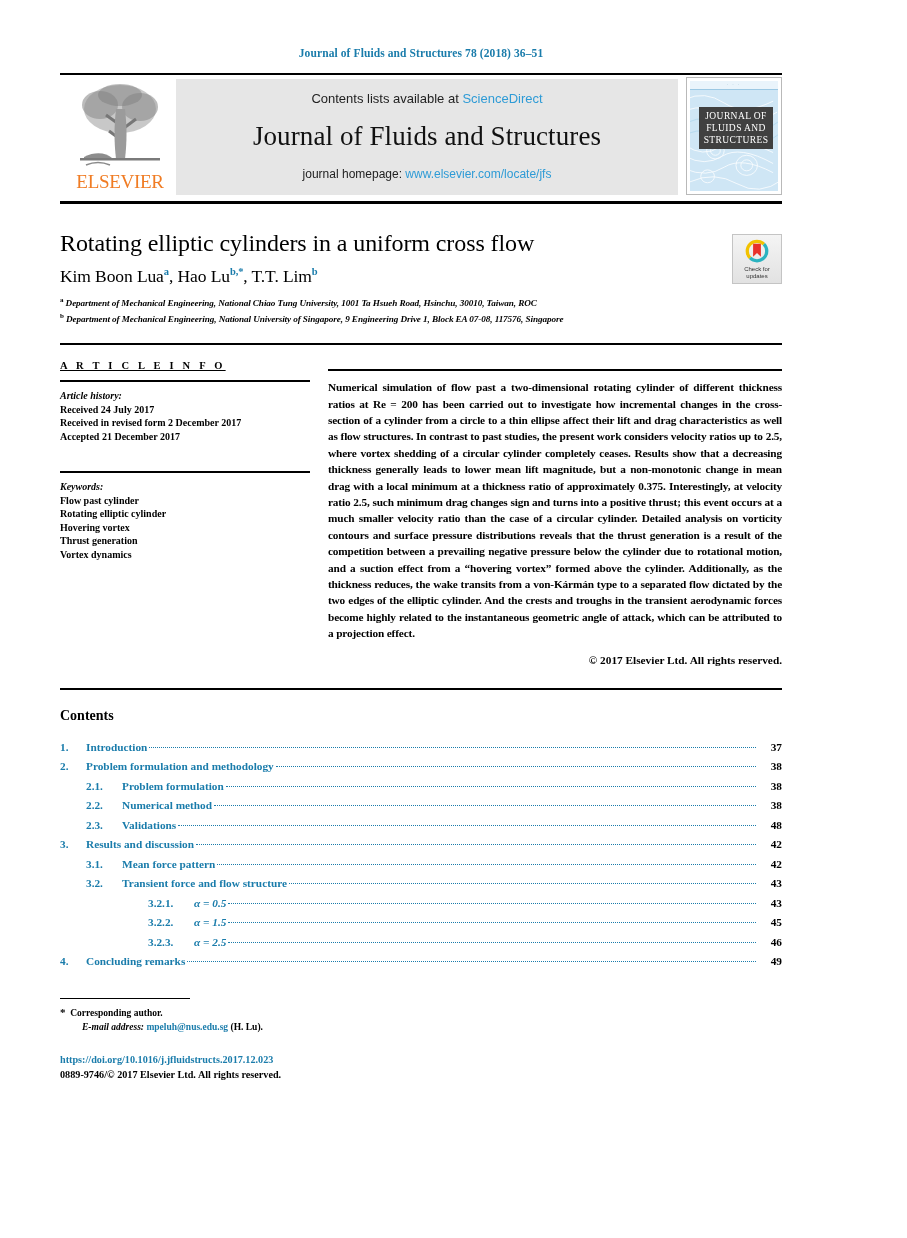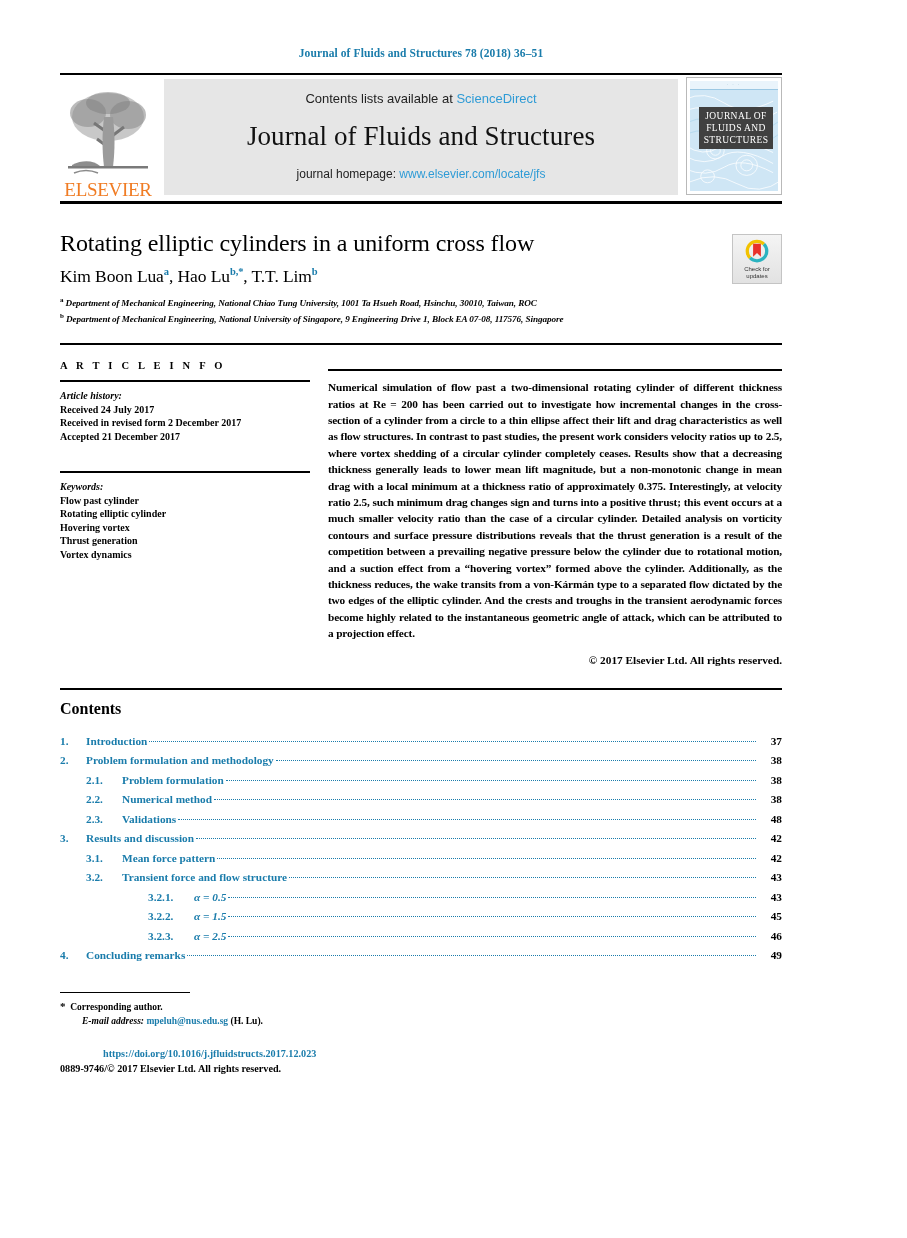--- a/index.html
+++ b/index.html
@@ -30,21 +30,22 @@
   .masthead {
     display: flex;
     align-items: stretch;
     height: 126px;
     margin-top: 0px;
   }
   .elsevier-logo {
     width: 96px; flex: 0 0 96px;
     display: flex; flex-direction: column;
     align-items: center; justify-content: flex-end;
-    padding-bottom: 2px;
+    padding-bottom: 10px;
+    margin-left: 12px;
   }
   .elsevier-tree { width: 88px; height: 92px; }
   .elsevier-word {
     color: #f07c24;
     font-family: "Liberation Serif", serif;
     font-size: 19px;
     letter-spacing: -0.3px;
     line-height: 1;
     margin-top: 1px;
   }
@@ -112,36 +113,37 @@
   }
 
   
   .info-rule-top { border-top: 2.6px solid #000; margin-top: 18px; }
   .two-col { display: flex; margin-top: 15px; }
   .col-info { width: 250px; flex: 0 0 250px; }
   .col-abs { flex: 1 1 auto; padding-left: 18px; }
   .sec-head {
     font-size: 10.5px; font-weight: bold; letter-spacing: 3.2px;
     font-family: "Liberation Serif", serif;
+    text-decoration: underline;
   }
   .thin-rule { border-top: 2.2px solid #000; margin-top: 9px; }
   .info-group { margin-top: 7px; }
   .info-group .ital { font-style: italic; font-weight: bold; font-size: 10px; }
   .info-group div { font-size: 10px; font-weight: bold; line-height: 13.5px; }
   .kw-rule { border-top: 2.2px solid #000; margin-top: 28px; }
 
   .abstract-text {
     font-size: 11.3px; font-weight: bold; line-height: 16.4px;
     text-align: justify; margin-top: 8px; letter-spacing: -0.15px;
   }
   .copyright { text-align: right; font-size: 11.3px; font-weight: bold; margin-top: 12px; }
 
   
   .contents-rule { border-top: 2.8px solid #000; margin-top: 22px; }
-  .contents-title { font-size: 16px; font-weight: bold; margin-top: 10px; }
+  .contents-title { font-size: 14px; font-weight: bold; margin-top: 18px; }
   .toc { margin-top: 14px; }
   .toc-row {
     display: flex; align-items: baseline;
     font-size: 11.3px; font-weight: bold; color: #1a7cab;
     line-height: 19.5px;
   }
   .toc-num { flex: 0 0 auto; }
   .toc-label { flex: 0 0 auto; white-space: nowrap; }
   .toc-dots {
     flex: 1 1 auto; margin: 0 2px;
@@ -158,21 +160,21 @@
   .lvl3 .toc-label { font-style: italic; }
 
   
   .foot-rule { width: 130px; border-top: 1.4px solid #000; margin-top: 26px; }
   .footnote { font-size: 9.5px; font-weight: bold; margin-top: 6px; line-height: 14px; }
   .footnote .star { font-size: 11px; }
   .footnote .ind { padding-left: 22px; }
   .footnote .lbl { font-style: italic; }
   .footnote a, .link { color: #1a7cab; text-decoration: none; }
   .footer-block { margin-top: 18px; font-size: 10.2px; font-weight: bold; line-height: 15px; }
-  .doi { color: #1a7cab; margin-left: 43px; }
+  .doi { color: #1a7cab; }
 </style>
 </head>
 <body>
 
 <div class="page">
 
   <div class="runhead">Journal of Fluids and Structures 78 (2018) 36–51</div>
 
   <div class="masthead-rule"></div>
 

